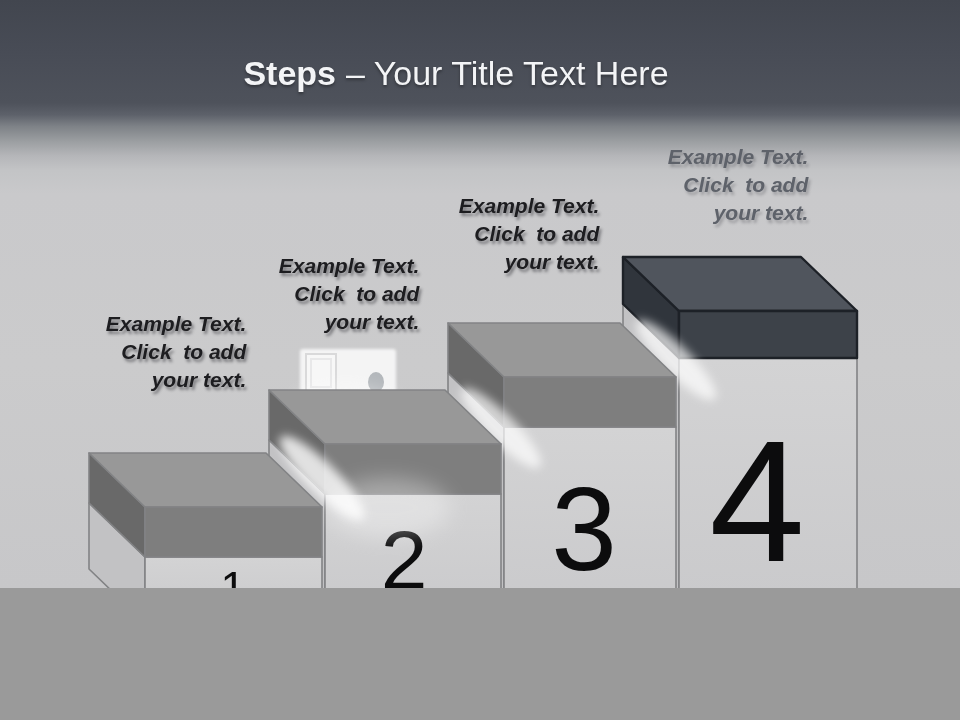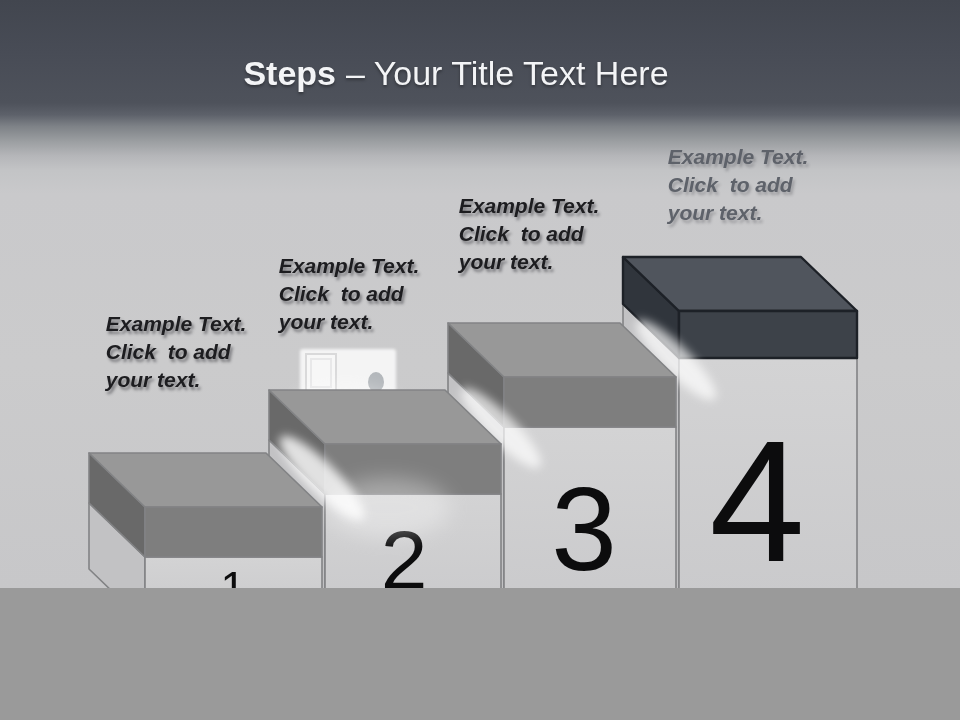--- a/index.html
+++ b/index.html
@@ -19,21 +19,21 @@
     font-size:34px;color:#f3f4f6;
     text-shadow:0 2px 3px rgba(0,0,0,0.35);
     white-space:nowrap;
   }
   .title .bold{font-weight:700;}
   .title .regular{font-weight:400;margin-left:10px;}
   .diagram-svg{position:absolute;left:0;top:0;}
   .step-label{
     position:absolute;
     transform:translateX(-50%);
-    text-align:left;
+    text-align:right;
     font-style:italic;font-weight:600;
     font-size:21px;line-height:28px;
     color:#1d1d20;
     text-shadow:2px 3px 3px rgba(25,25,30,0.45);
     white-space:pre-wrap;
   }
   .step-label.muted{
     color:#5e626a;
     text-shadow:2px 3px 3px rgba(25,25,30,0.25);
   }

